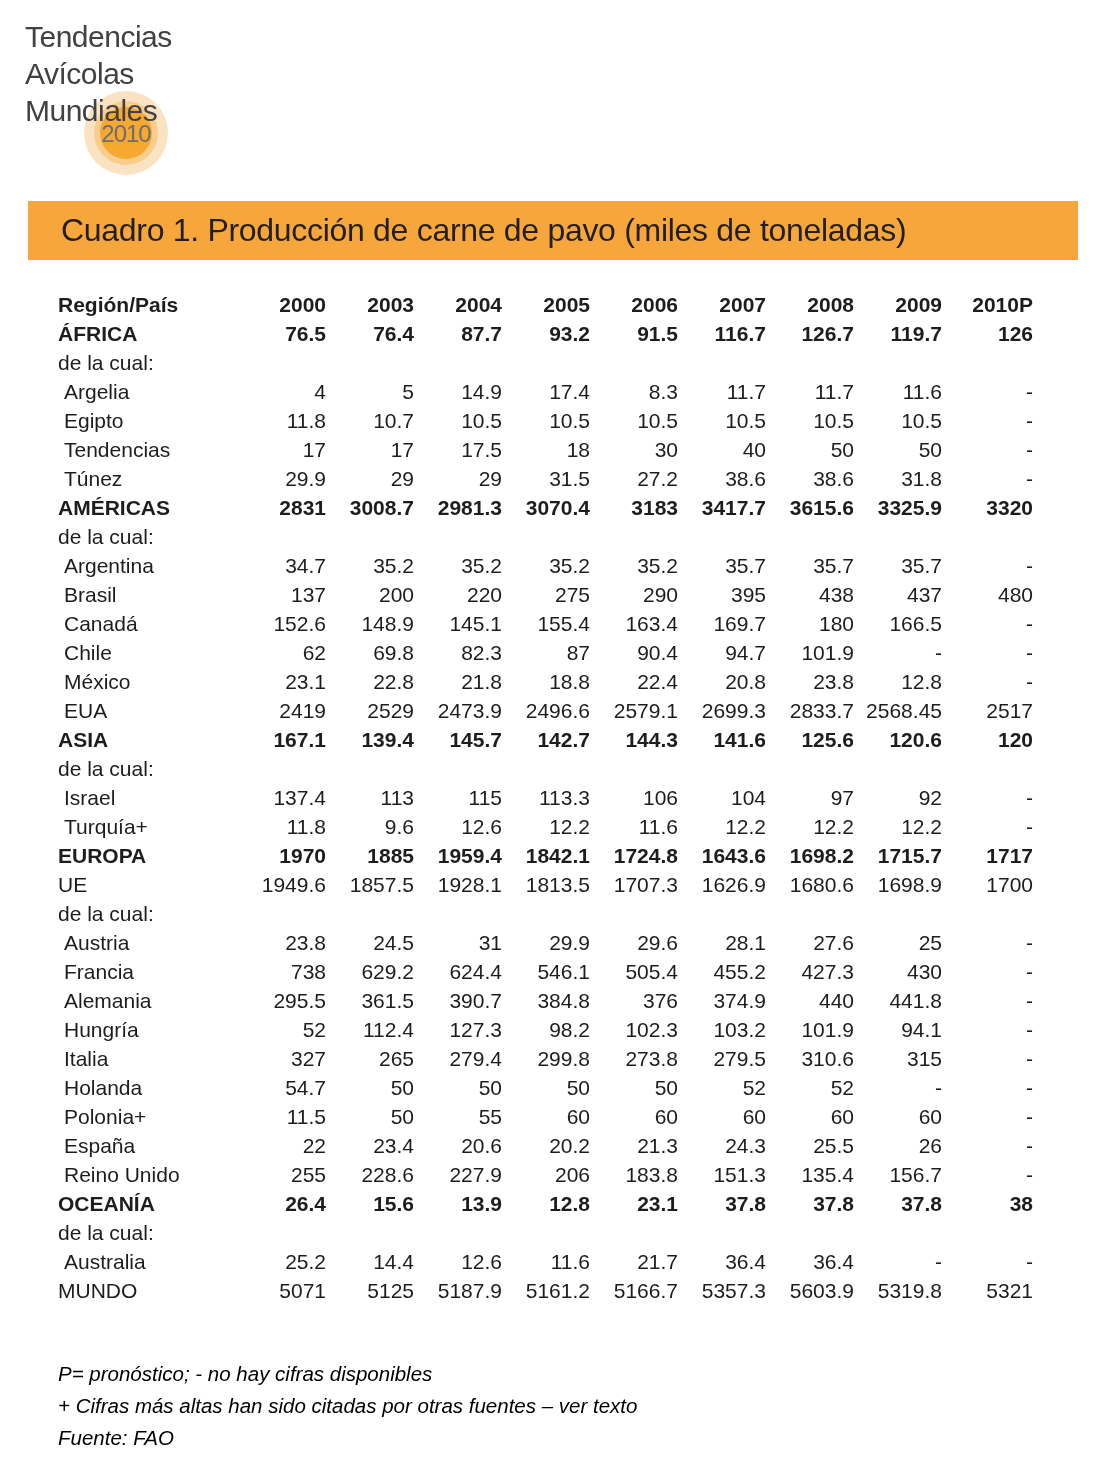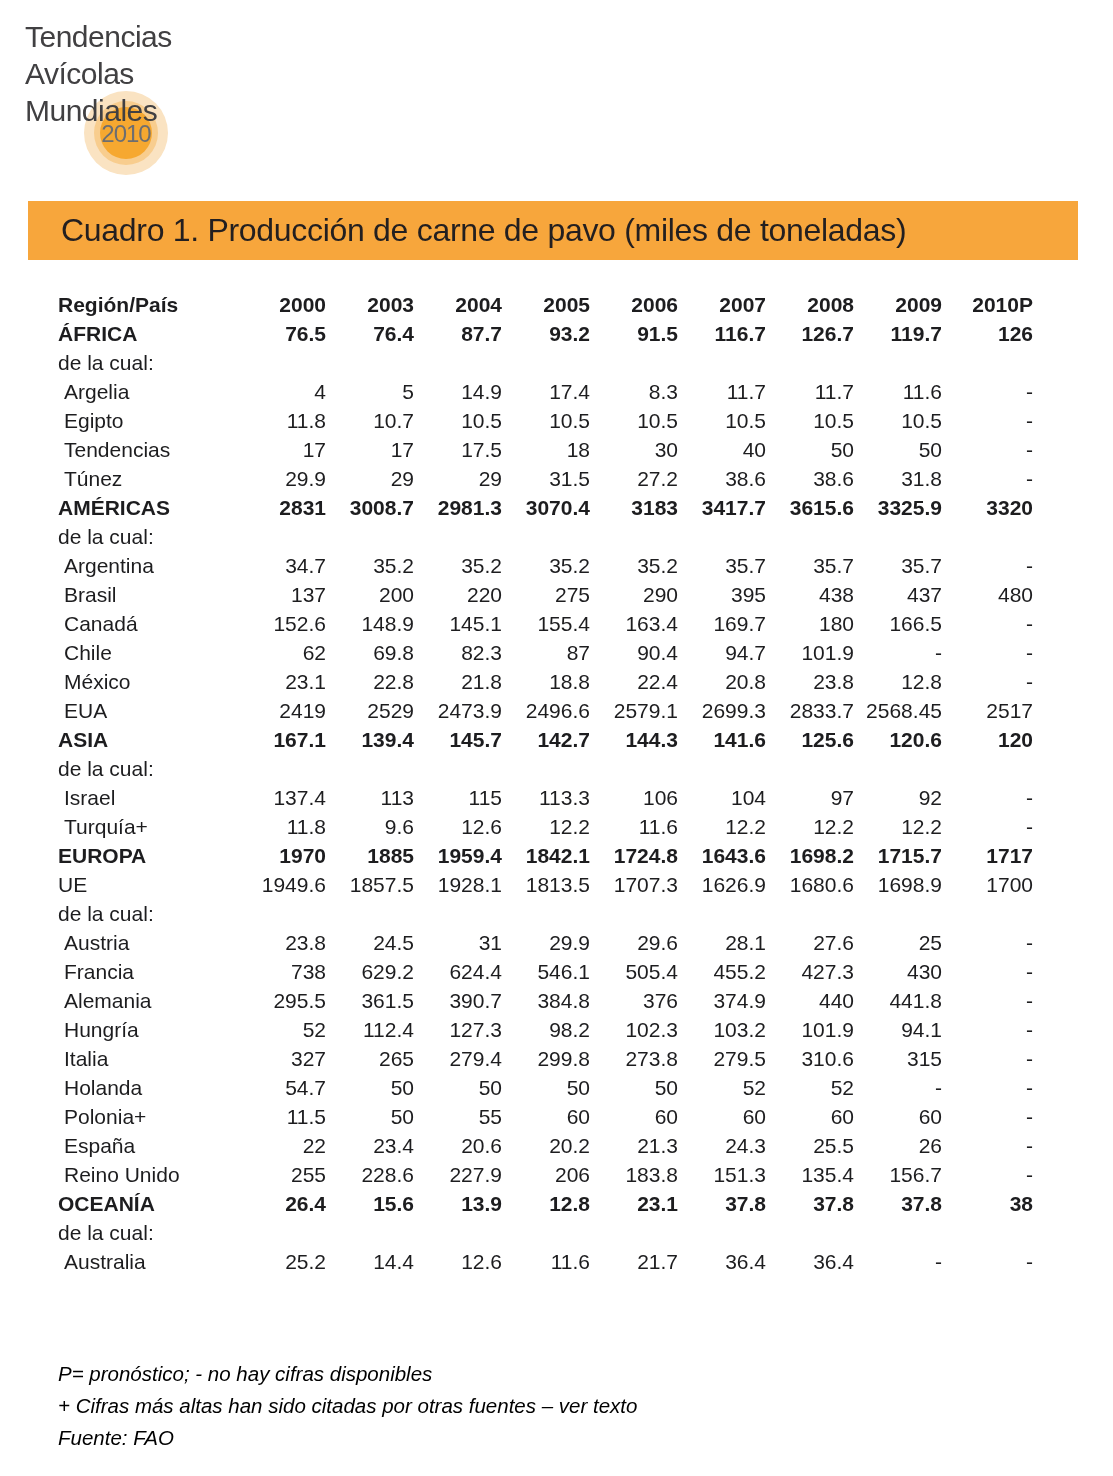--- a/index.html
+++ b/index.html
@@ -498,20 +498,32 @@
         <td class="num">25.2</td>
         <td class="num">14.4</td>
         <td class="num">12.6</td>
         <td class="num">11.6</td>
         <td class="num">21.7</td>
         <td class="num">36.4</td>
         <td class="num">36.4</td>
         <td class="num">-</td>
         <td class="num">-</td>
       </tr>
+      <tr class="plain">
+        <td class="label">MUNDO</td>
+        <td class="num">5071</td>
+        <td class="num">5125</td>
+        <td class="num">5187.9</td>
+        <td class="num">5161.2</td>
+        <td class="num">5166.7</td>
+        <td class="num">5357.3</td>
+        <td class="num">5603.9</td>
+        <td class="num">5319.8</td>
+        <td class="num">5321</td>
+      </tr>
     </tbody>
 </table>
 
 <div class="footnotes">
   <div>P= pronóstico; - no hay cifras disponibles</div>
   <div>+ Cifras más altas han sido citadas por otras fuentes – ver texto</div>
   <div>Fuente: FAO</div>
 </div>
 
 </body></html>

